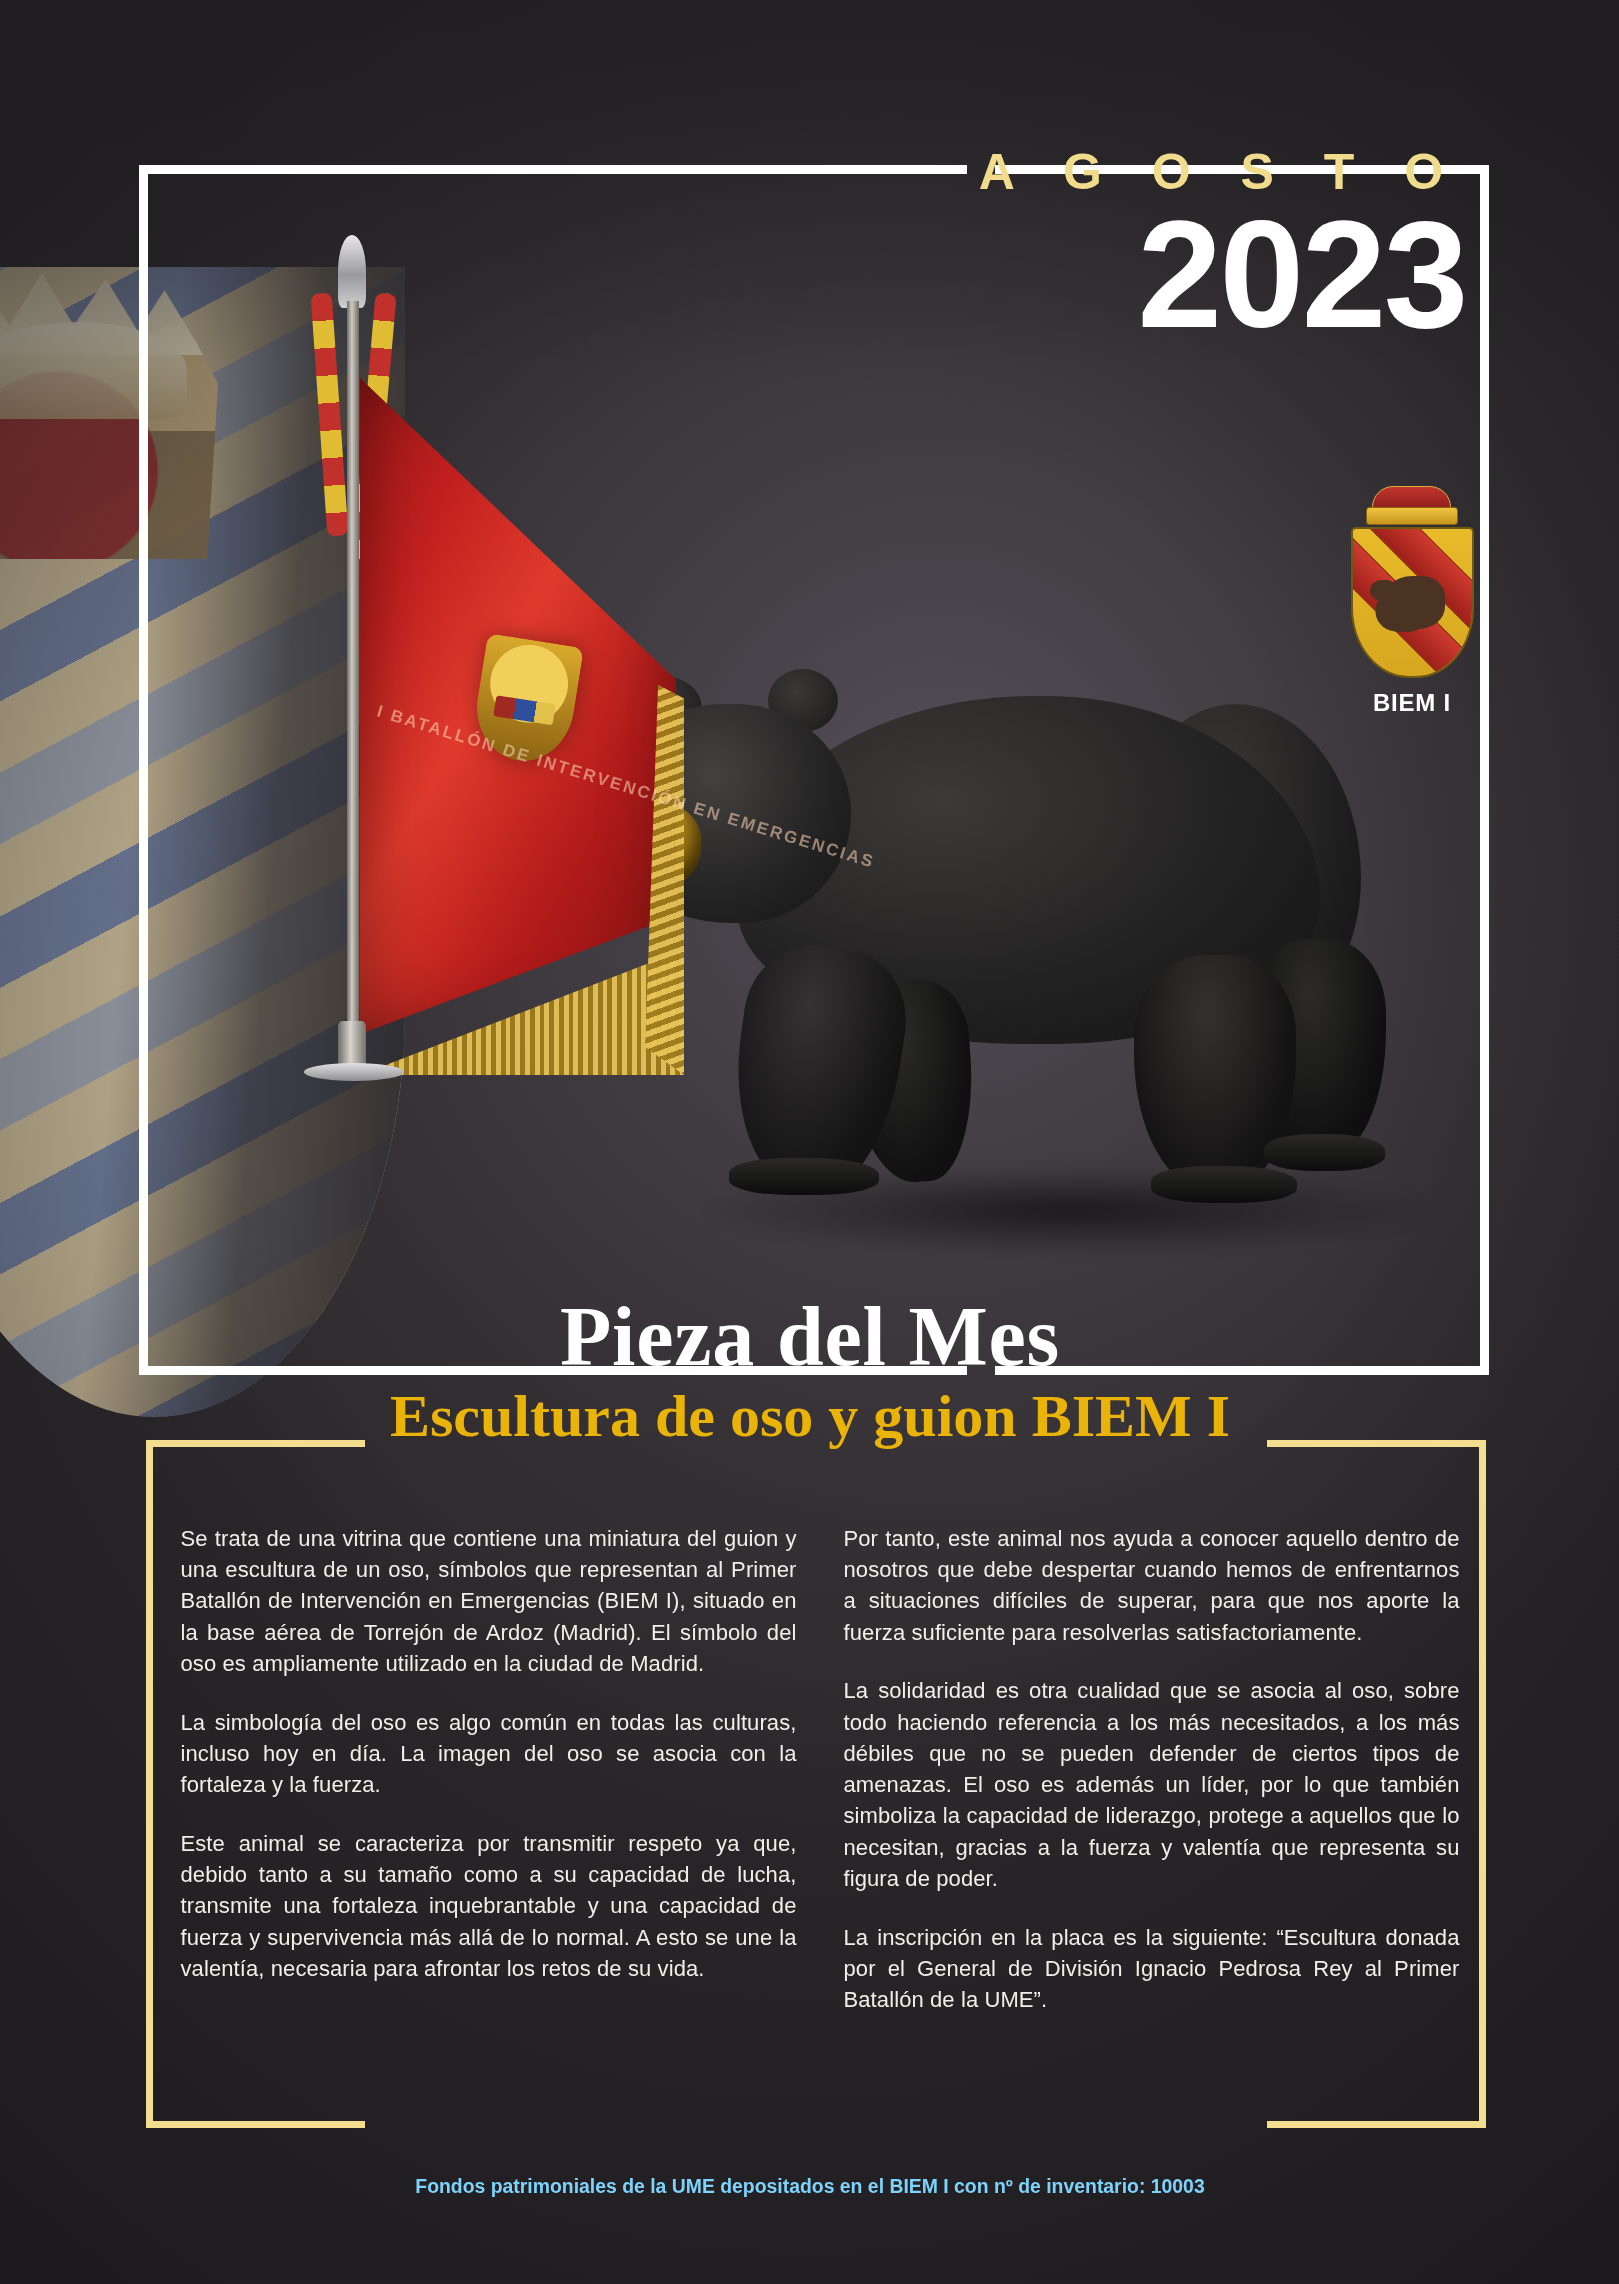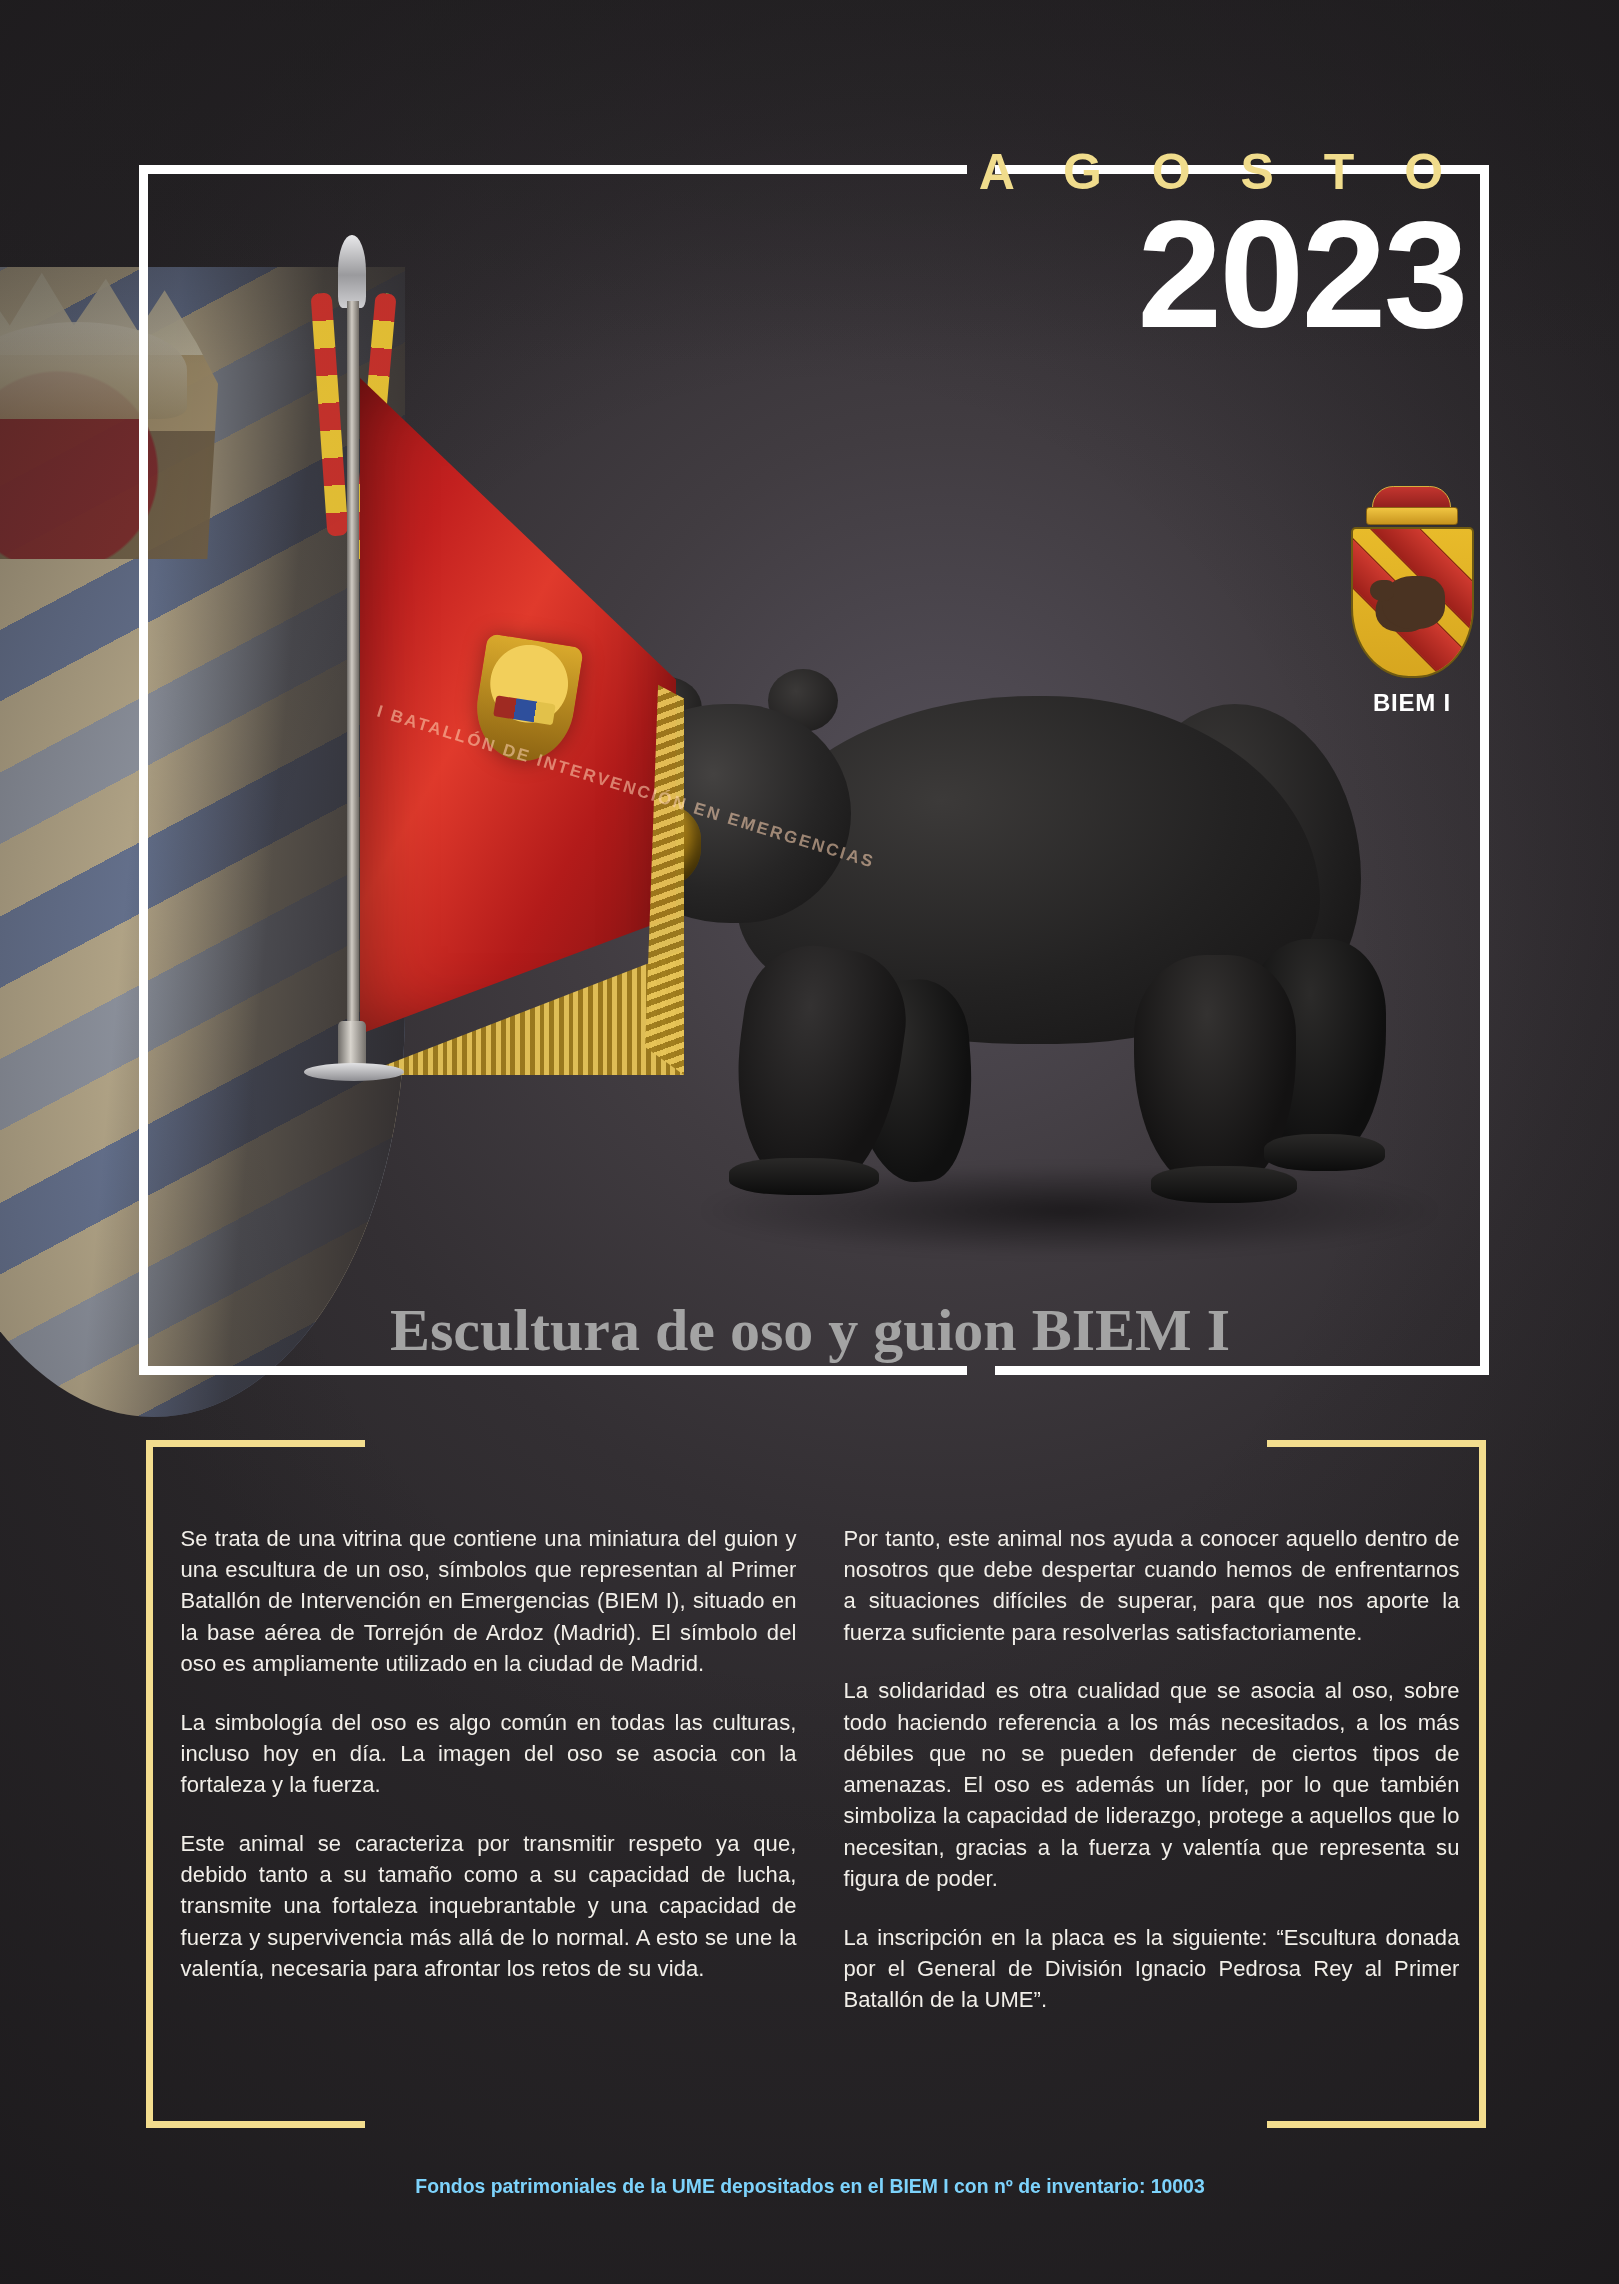--- a/index.html
+++ b/index.html
@@ -447,21 +447,21 @@
     font-size: 84px;
     font-weight: 700;
     color: #ffffff;
     line-height: 1.02;
     letter-spacing: 0.8px;
   }
   .title-sub {
     font-family: "Liberation Serif", serif;
     font-size: 60px;
     font-weight: 700;
-    color: #a3a3a3;
+    color: #eab308;
     line-height: 1.06;
     margin-top: 4.9px;
   }
 
   
   .lower-frame {
     position: absolute;
     left: 146px;
     top: 1440px;
     width: 1340px;
@@ -584,20 +584,21 @@
     </div>
     <div class="emblem-shield">
       <div class="bend"></div>
       <div class="bend2"></div>
       <div class="bear"></div>
     </div>
     <div class="emblem-label">BIEM I</div>
   </div>
 
   <div class="titles">
+    <div class="title-main">Pieza del Mes</div>
     <div class="title-sub">Escultura de oso y guion BIEM I</div>
   </div>
 
   <div class="lower-frame">
     <div class="lf-left-edge"></div>
     <div class="lf-right-edge"></div>
     <div class="lf-tl"></div>
     <div class="lf-tr"></div>
     <div class="lf-bl"></div>
     <div class="lf-br"></div>

